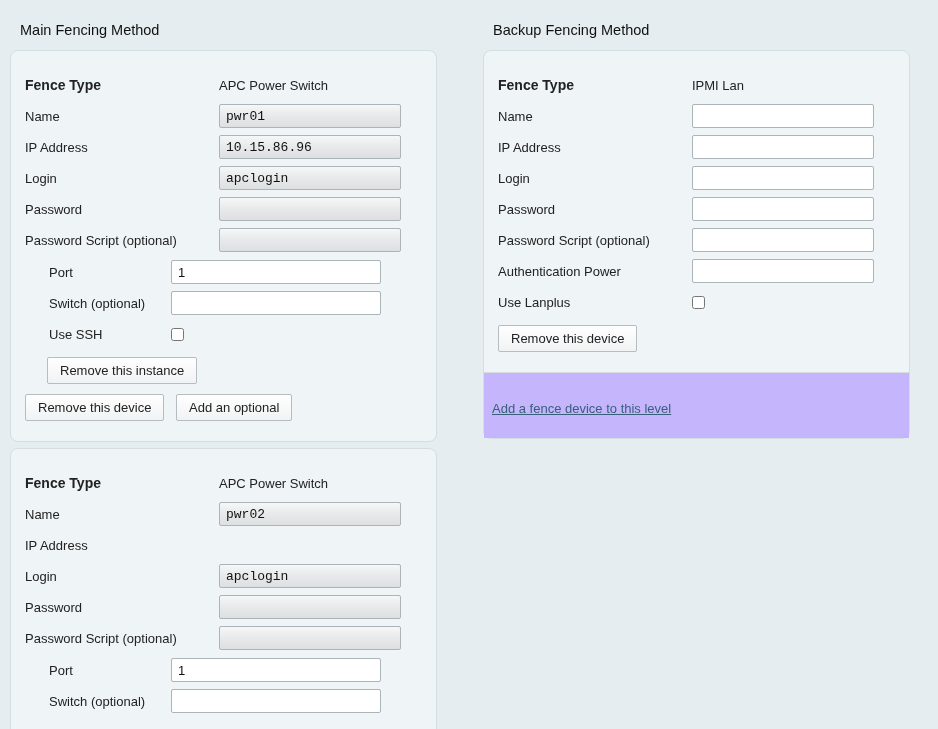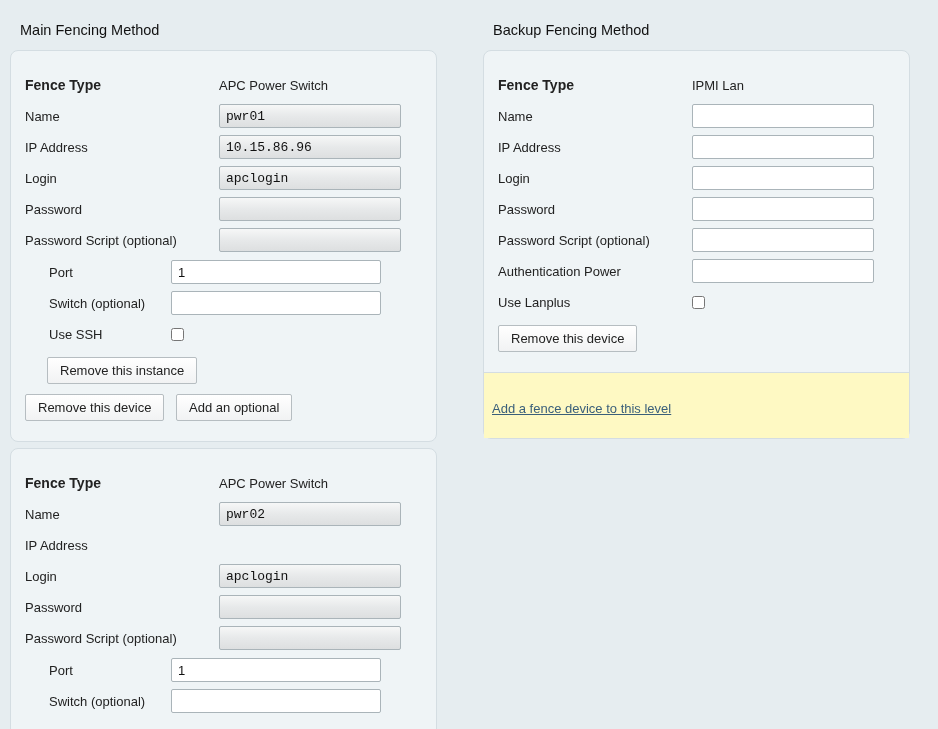--- a/index.html
+++ b/index.html
@@ -97,21 +97,21 @@
     }
     .btn-row {
       margin-top: 10px;
       margin-left: 2px;
     }
     .instance-btn-row {
       margin-top: 10px;
       margin-left: 0;
     }
     .link-block {
-      background: #fef9c3;
+      background: #c4b5fd;
       border-top: 1px solid #d4dde2;
       margin: 12px -8px -12px -8px;
       padding: 28px 8px 22px 8px;
     }
     a.action-link {
       color: #3a5f7a;
       text-decoration: underline;
       font-size: 13px;
       cursor: pointer;
     }

